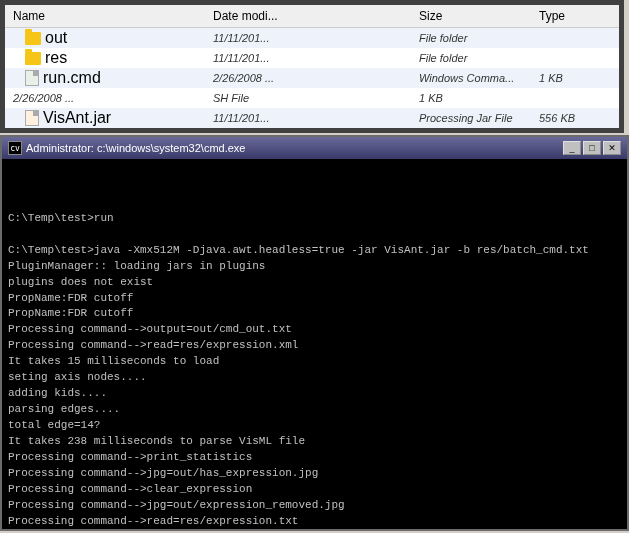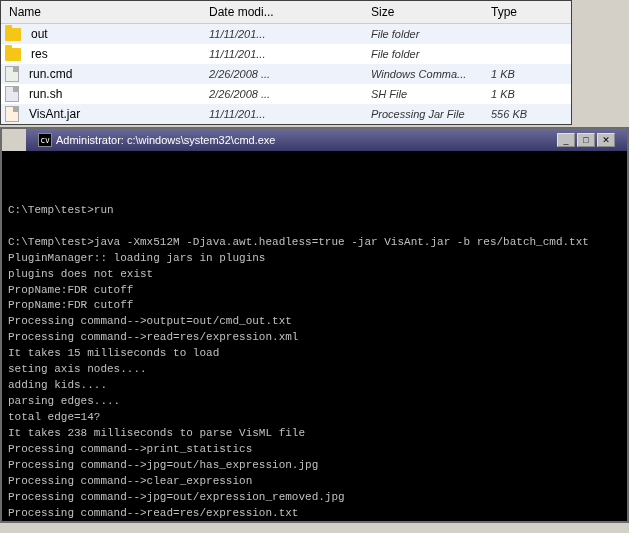--- a/index.html
+++ b/index.html
@@ -8,22 +8,22 @@
       height: 533px;
       font-family: Arial, sans-serif;
       font-size: 12px;
       background: #d4d0c8;
       overflow: hidden;
     }
 
     
     .file-explorer {
       background: #fff;
-      border: 1px solid #404040;
-      width: 572px;
+      border: 5px solid #404040;
+      width: 624px;
     }
 
     .file-header {
       display: grid;
       grid-template-columns: 200px 1fr 120px 80px;
       background: #f0eff0;
       border-bottom: 1px solid #ccc;
       padding: 2px 4px;
     }
 
@@ -45,22 +45,23 @@
     .file-row:nth-child(odd) {
       background: #eef3fb;
     }
     .file-row:nth-child(even) {
       background: #fff;
     }
 
     .file-name {
       display: flex;
       align-items: center;
-      gap: 10px;
-      font-size: 12px;
+      gap: 4px;
+      font-size: 16px;
+      margin-left: 16px;
     }
 
     .folder-icon {
       width: 16px;
       height: 13px;
       background: #f5c518;
       border-radius: 1px;
       position: relative;
       display: inline-block;
       flex-shrink: 0;
@@ -119,26 +120,25 @@
     .cmd-window {
       width: 629px;
       border: 2px solid #6b6b6b;
       margin-top: 2px;
     }
 
     .cmd-titlebar {
       background: linear-gradient(to bottom, #6a6a9a, #3a3a6a);
       color: #fff;
       font-size: 11px;
-      padding: 3px 12px;
+      padding: 3px 6px;
       display: flex;
       align-items: center;
       justify-content: space-between;
       height: 22px;
-      margin-left: 24px;
     }
 
     .cmd-titlebar-left {
       display: flex;
       align-items: center;
       gap: 4px;
     }
 
     .cmd-titlebar-icon {
       width: 14px;
@@ -236,24 +236,20 @@
       <div class="file-row">
       <div class="file-name">
         <span class="file-icon file-icon-cmd"></span>
         <span>run.cmd</span>
       </div>
       <div class="file-meta">2/26/2008 ...</div>
       <div class="file-meta">Windows Comma...</div>
       <div class="file-meta">1 KB</div>
     </div>
       <div class="file-row">
-      <div class="file-name">
-        <span class="file-icon file-icon-sh"></span>
-        <span>run.sh</span>
-      </div>
       <div class="file-meta">2/26/2008 ...</div>
       <div class="file-meta">SH File</div>
       <div class="file-meta">1 KB</div>
     </div>
       <div class="file-row">
       <div class="file-name">
         <span class="file-icon file-icon-jar"></span>
         <span>VisAnt.jar</span>
       </div>
       <div class="file-meta">11/11/201...</div>

